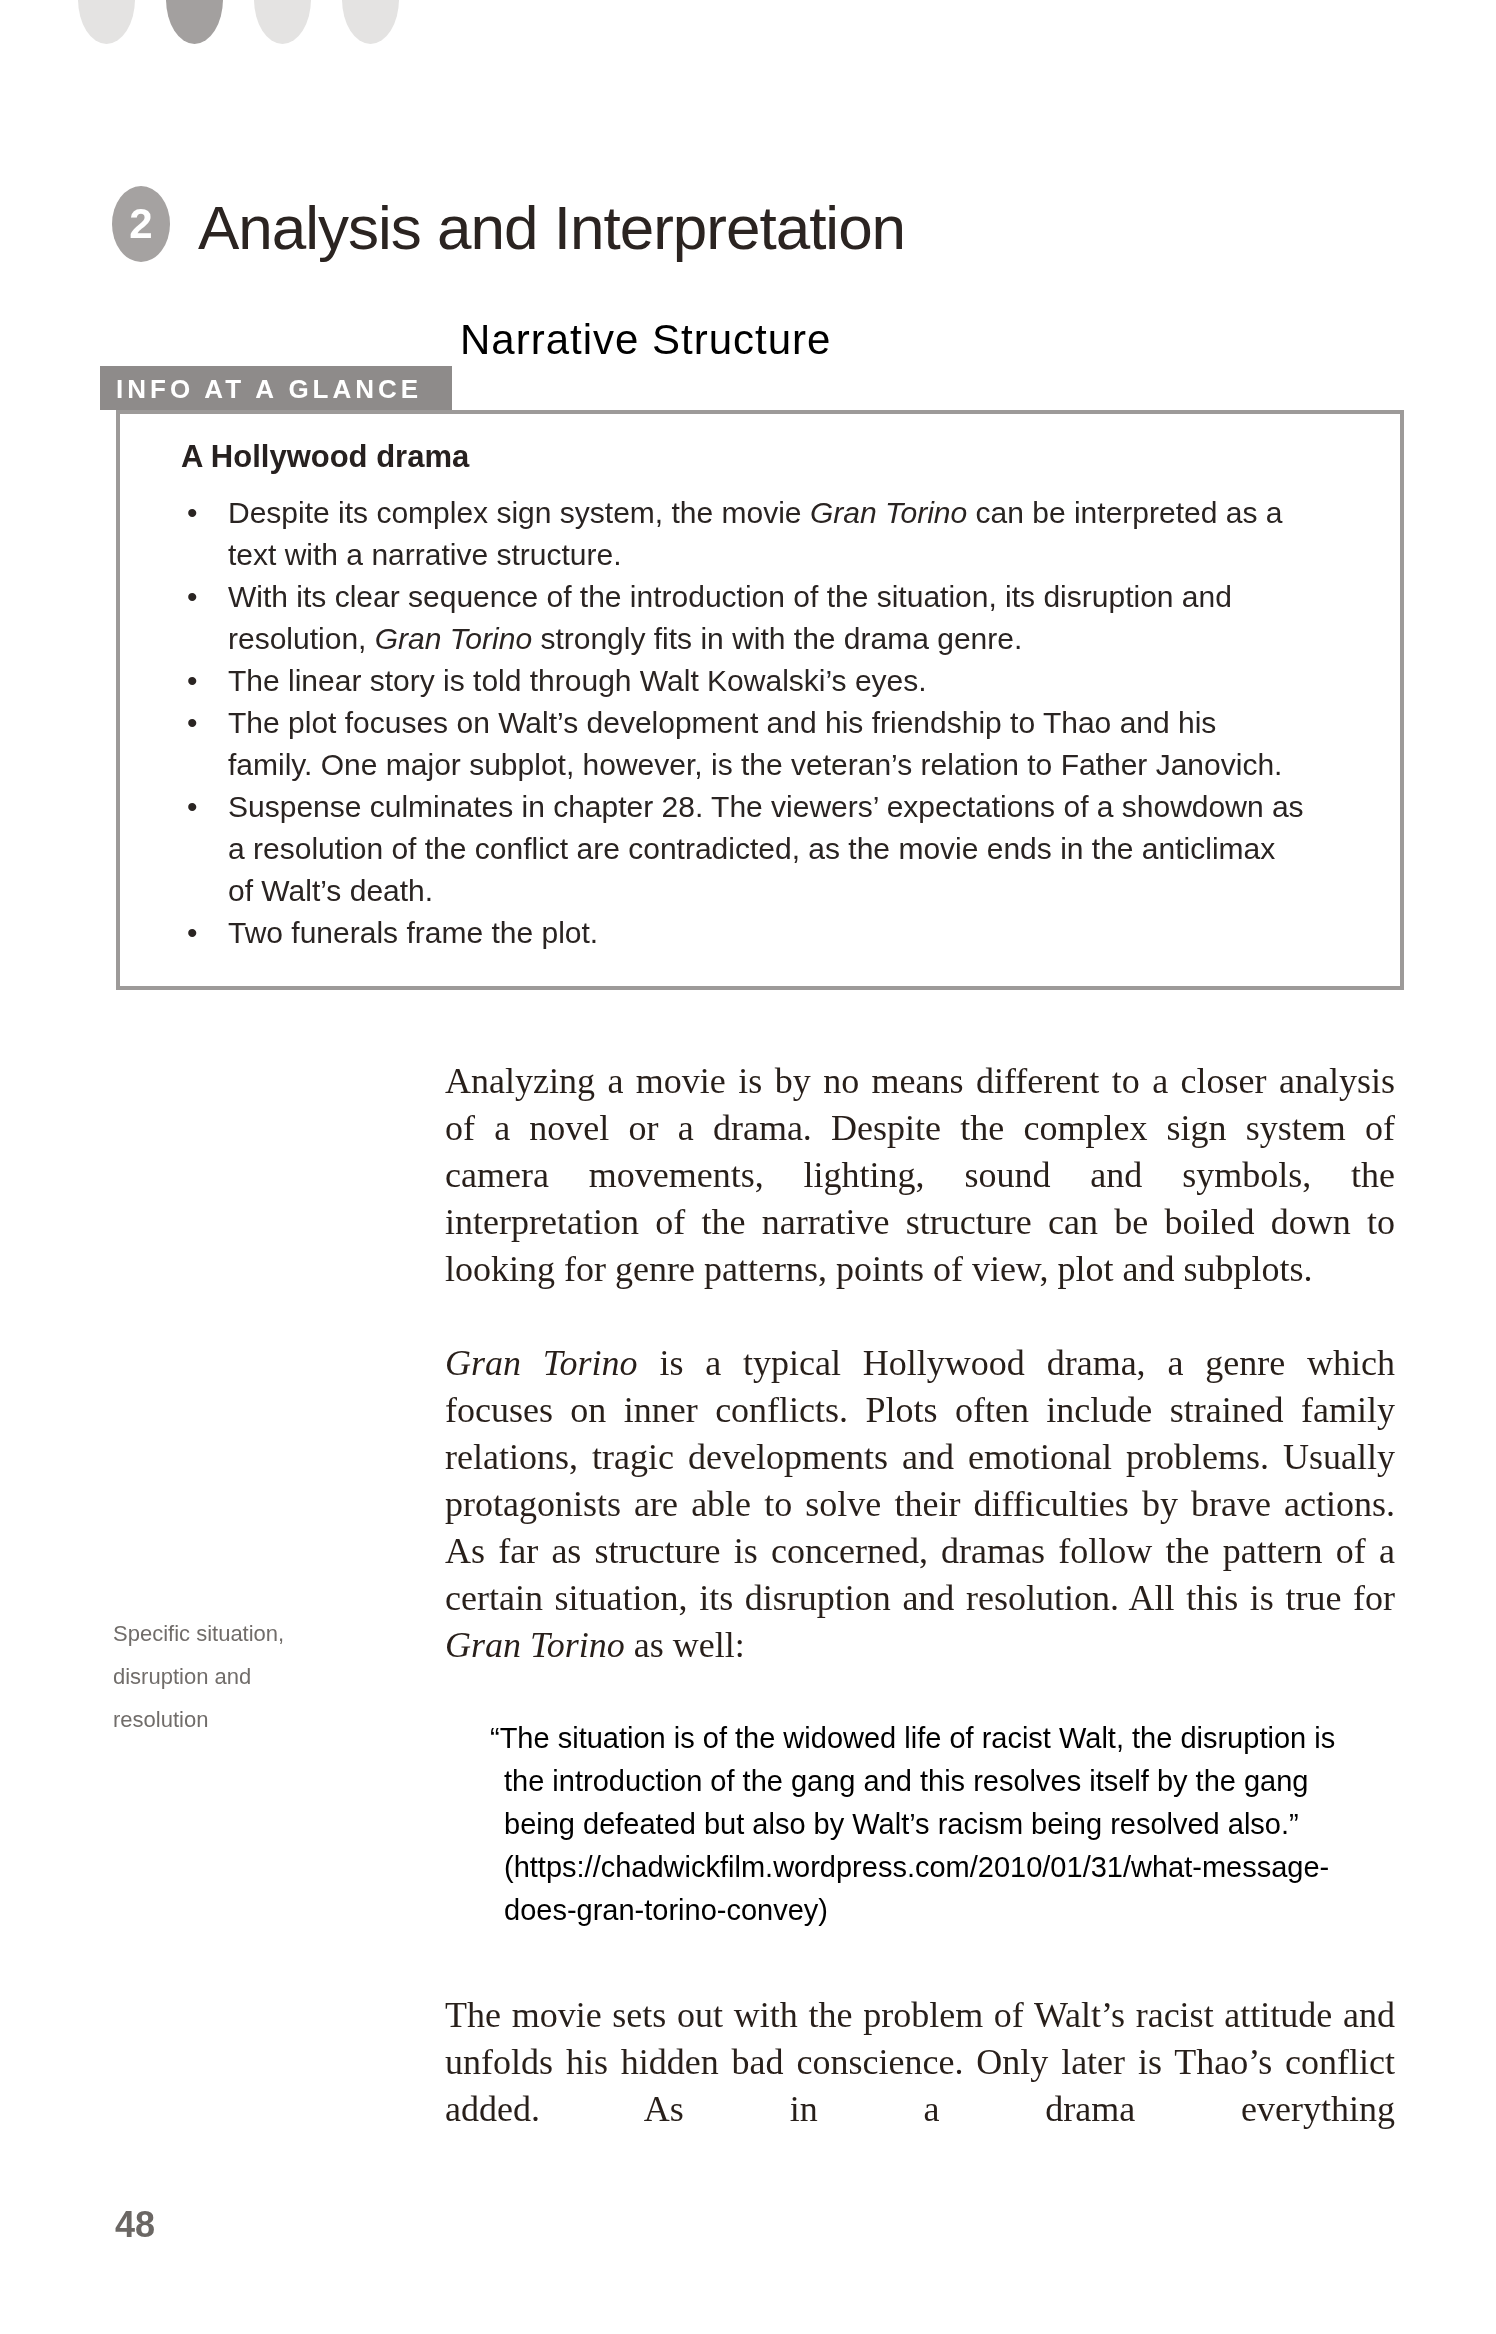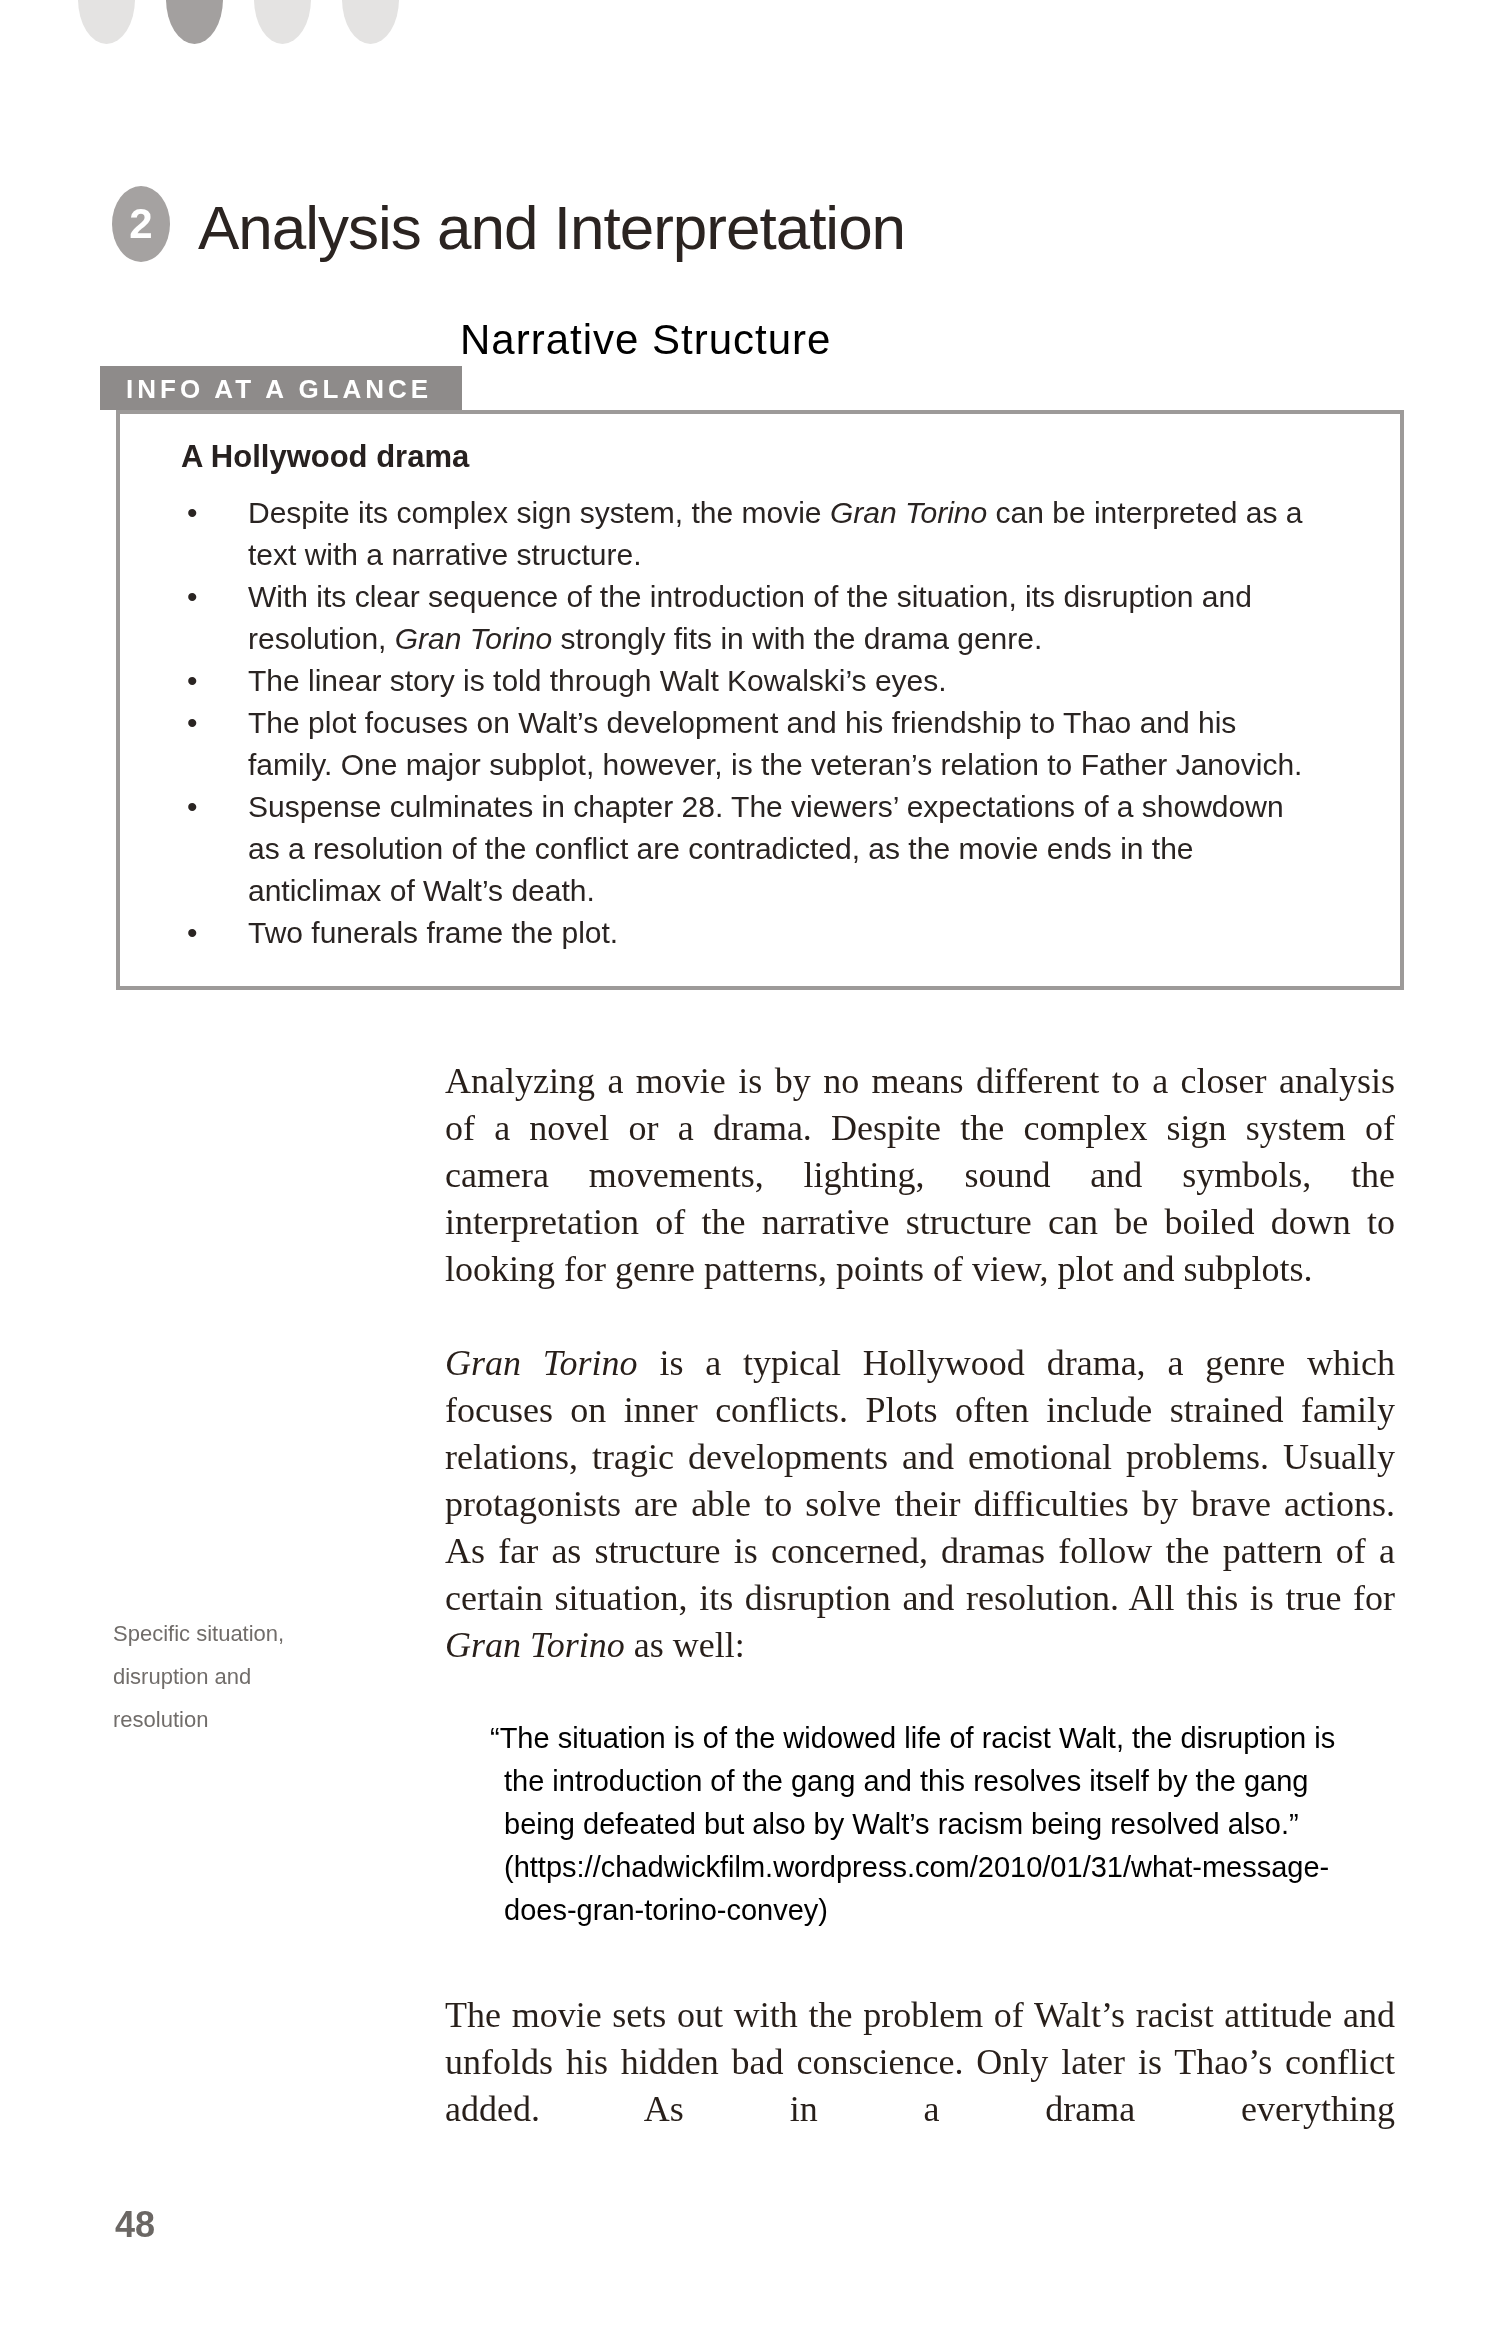--- a/index.html
+++ b/index.html
@@ -66,21 +66,21 @@
   .info-tab {
     position: absolute;
     left: 100px; top: 366px;
     height: 44px;
     background: #8e8b8a;
     color: #ffffff;
     font-weight: bold;
     font-size: 26px;
     letter-spacing: 4px;
     line-height: 46px;
-    padding: 0 30px 0 26px;
+    padding: 0 30px 0 16px;
     white-space: nowrap;
   }
 
   
   .info-box {
     position: absolute;
     left: 116px; top: 410px;
     width: 1288px;
     height: 580px;
     border: 4px solid #9d9a99;
@@ -103,21 +103,21 @@
   }
   .info-list li {
     display: flex;
     align-items: flex-start;
   }
   .bullet-marker {
     flex: 0 0 47px;
     padding-left: 6px;
     box-sizing: border-box;
   }
-  .bullet-text { flex: 1; margin-left: 20px; }
+  .bullet-text { flex: 1; }
 
   
   .body-column {
     position: absolute;
     left: 445px; top: 1058px;
     width: 950px;
     font-family: "Liberation Serif", serif;
     font-size: 36px;
     line-height: 47px;
     color: #281f1a;

